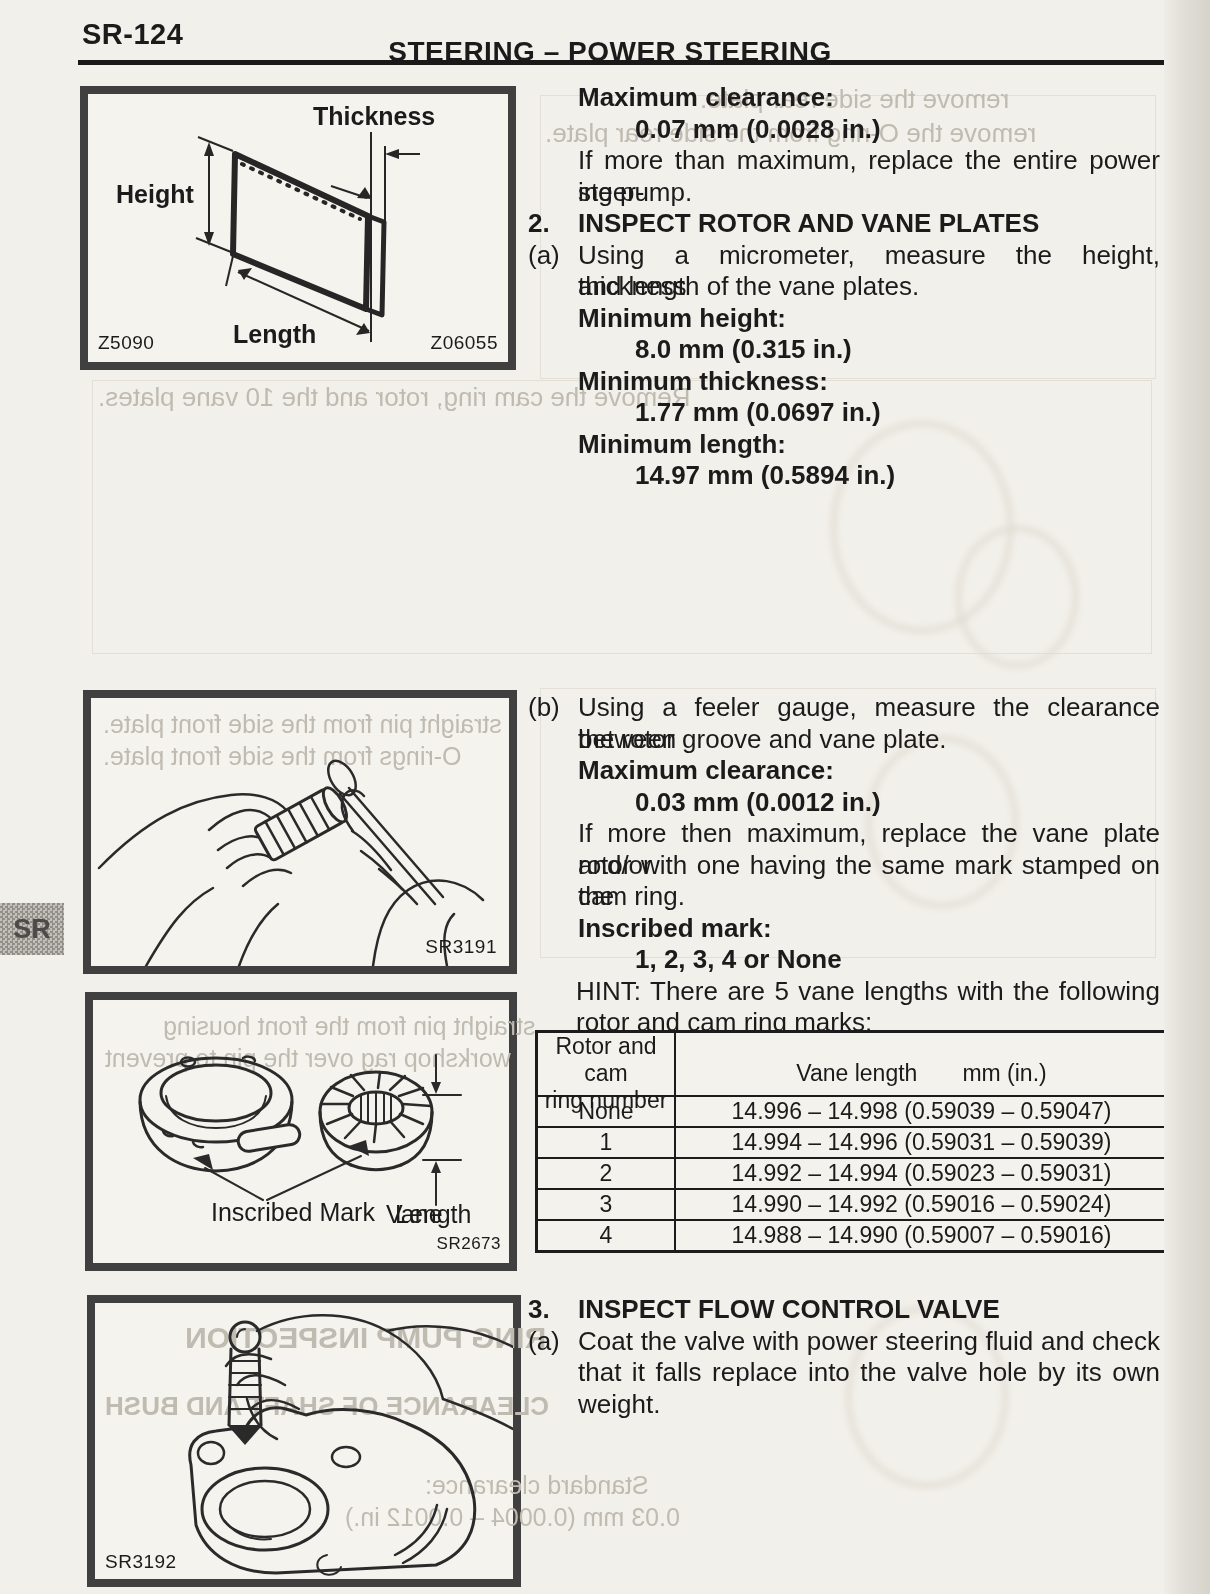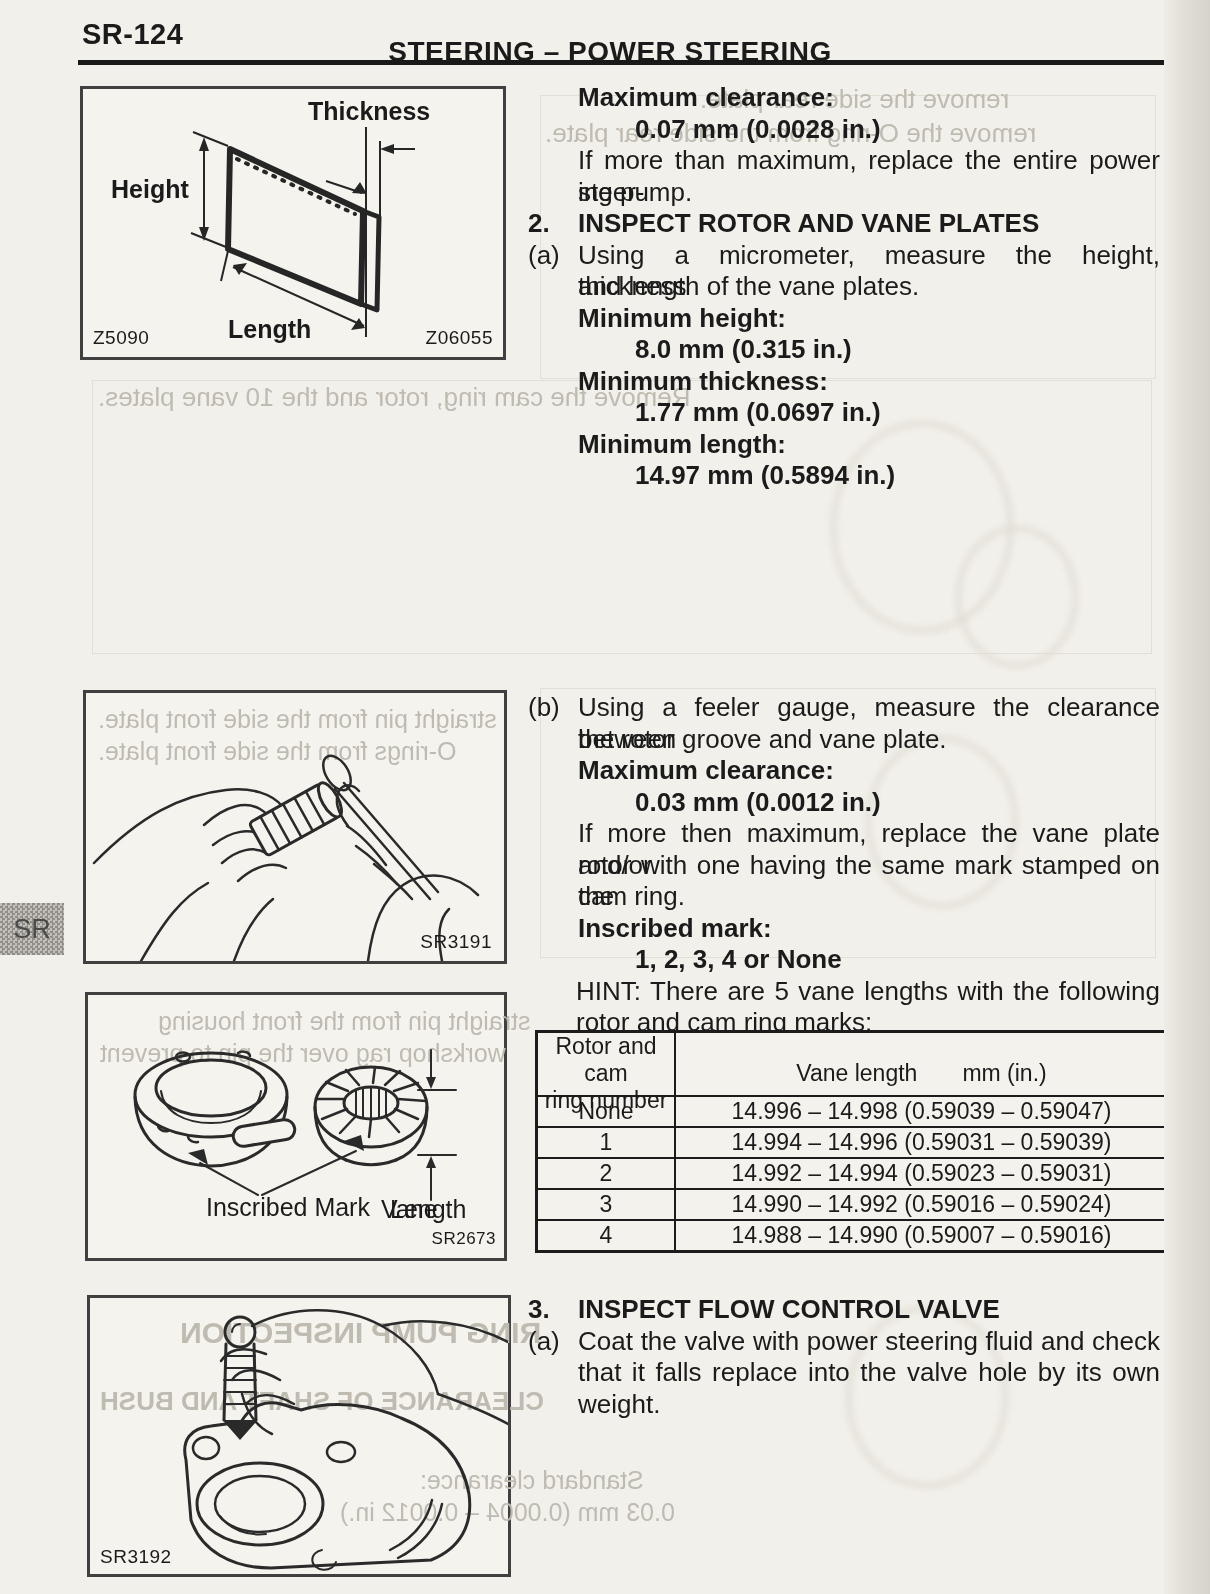--- a/index.html
+++ b/index.html
@@ -15,32 +15,32 @@
   
   .col{position:absolute;left:528px;width:632px;}
   .line{position:relative;height:31.5px;line-height:31.5px;font-size:26px;white-space:nowrap;}
   .line .t{display:block;padding-left:50px;}
   .j .t{white-space:normal;text-align:justify;text-align-last:justify;}
   .marker{position:absolute;left:0;top:0;}
   .spec-label{padding-left:50px;font-weight:bold;}
   .spec-value{padding-left:107px;font-weight:bold;}
   .bold{font-weight:bold;}
   
-  .fig{position:absolute;background:#f5f3ee;border:3px solid #404040;}
+  .fig{position:absolute;background:#f5f3ee;border:8px solid #404040;}
   .fig svg{position:absolute;left:0;top:0;}
   .fig-label{position:absolute;font-size:25px;}
   .fig-label.b{font-weight:bold;}
   .fig-code{position:absolute;font-size:19px;font-weight:normal;letter-spacing:.5px;}
   
   .sr-tab{position:absolute;left:0;top:903px;width:64px;height:52px;
         background-color:#c3c0ba;
         background-image:repeating-conic-gradient(#918e89 0% 25%, rgba(0,0,0,0) 0% 50%);
         background-size:5px 5px;
         display:flex;align-items:center;justify-content:center;
-        font-size:27px;font-weight:normal;color:#4c4b49;}
+        font-size:27px;font-weight:bold;color:#4c4b49;}
   
   .vane-table{position:absolute;left:535px;top:1030px;width:629px;border:3px solid #1c1c1c;
         font-size:23px;background:#f4f2ec;}
   .vane-table .row{display:grid;grid-template-columns:138px 1fr;}
   .vane-table .thead{height:62px;}
   .vane-table .tr{height:29px;border-top:2px solid #1c1c1c;}
   .vane-table .c1{border-right:2px solid #1c1c1c;display:flex;align-items:center;justify-content:center;
         flex-direction:column;text-align:center;}
   .vane-table .c2{display:flex;align-items:center;justify-content:center;gap:45px;}
   .vane-table .thead .c1{line-height:27px;}

